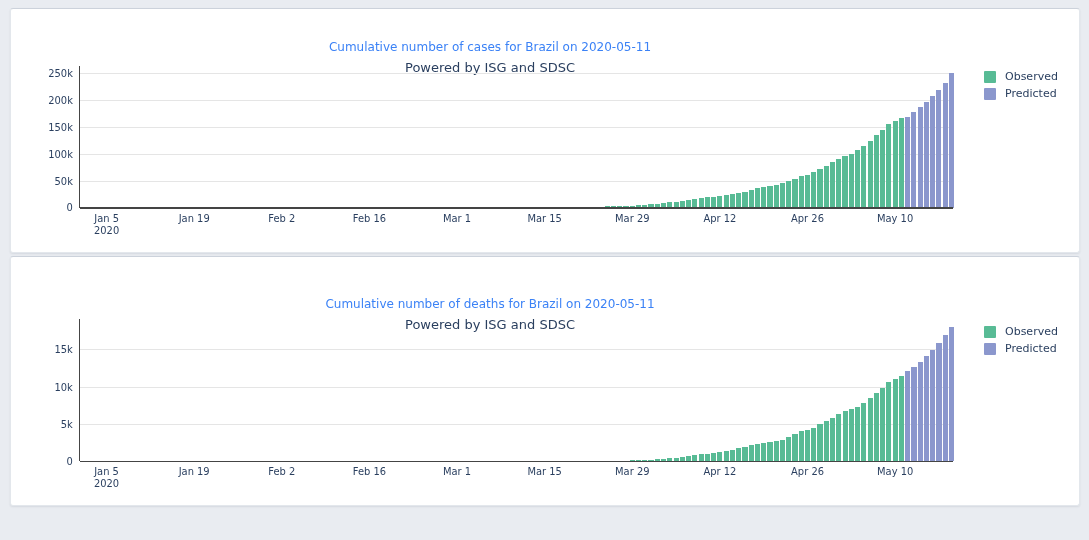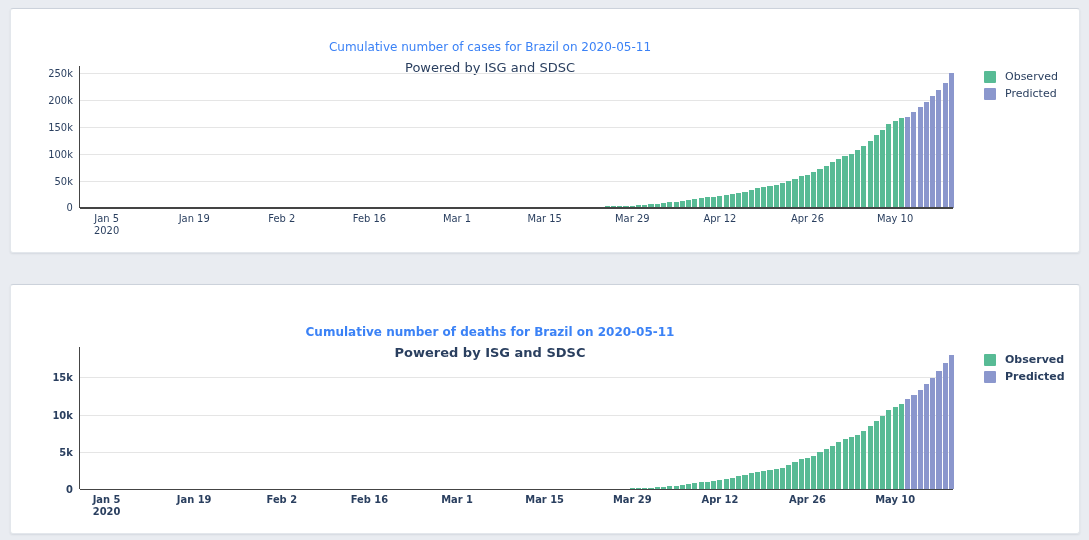--- a/index.html
+++ b/index.html
@@ -10,21 +10,21 @@
     color:#2a3f5f;
   }
   .card{
     position:absolute;left:10px;width:1070px;
     background:#ffffff;border-radius:3px;
     border:1px solid #e3e7ec;border-top-color:#ccd2db;
     box-shadow:0 1px 2px rgba(40,50,70,0.10);
     box-sizing:border-box;
   }
   #card0{top:8px;height:245px;}
-  #card1{top:284px;height:250px;font-weight:bold;}
+  #card1{top:256px;height:250px;}
   .chart-title{
     position:absolute;left:0;right:110px;text-align:center;
     font-size:12px;color:#3b82f6;white-space:nowrap;
   }
   #card0 .chart-title{top:31px;}
   #card1 .chart-title{top:40px;}
   .chart-subtitle{
     position:absolute;left:0;right:110px;text-align:center;
     font-size:13px;color:#2a3f5f;
   }

